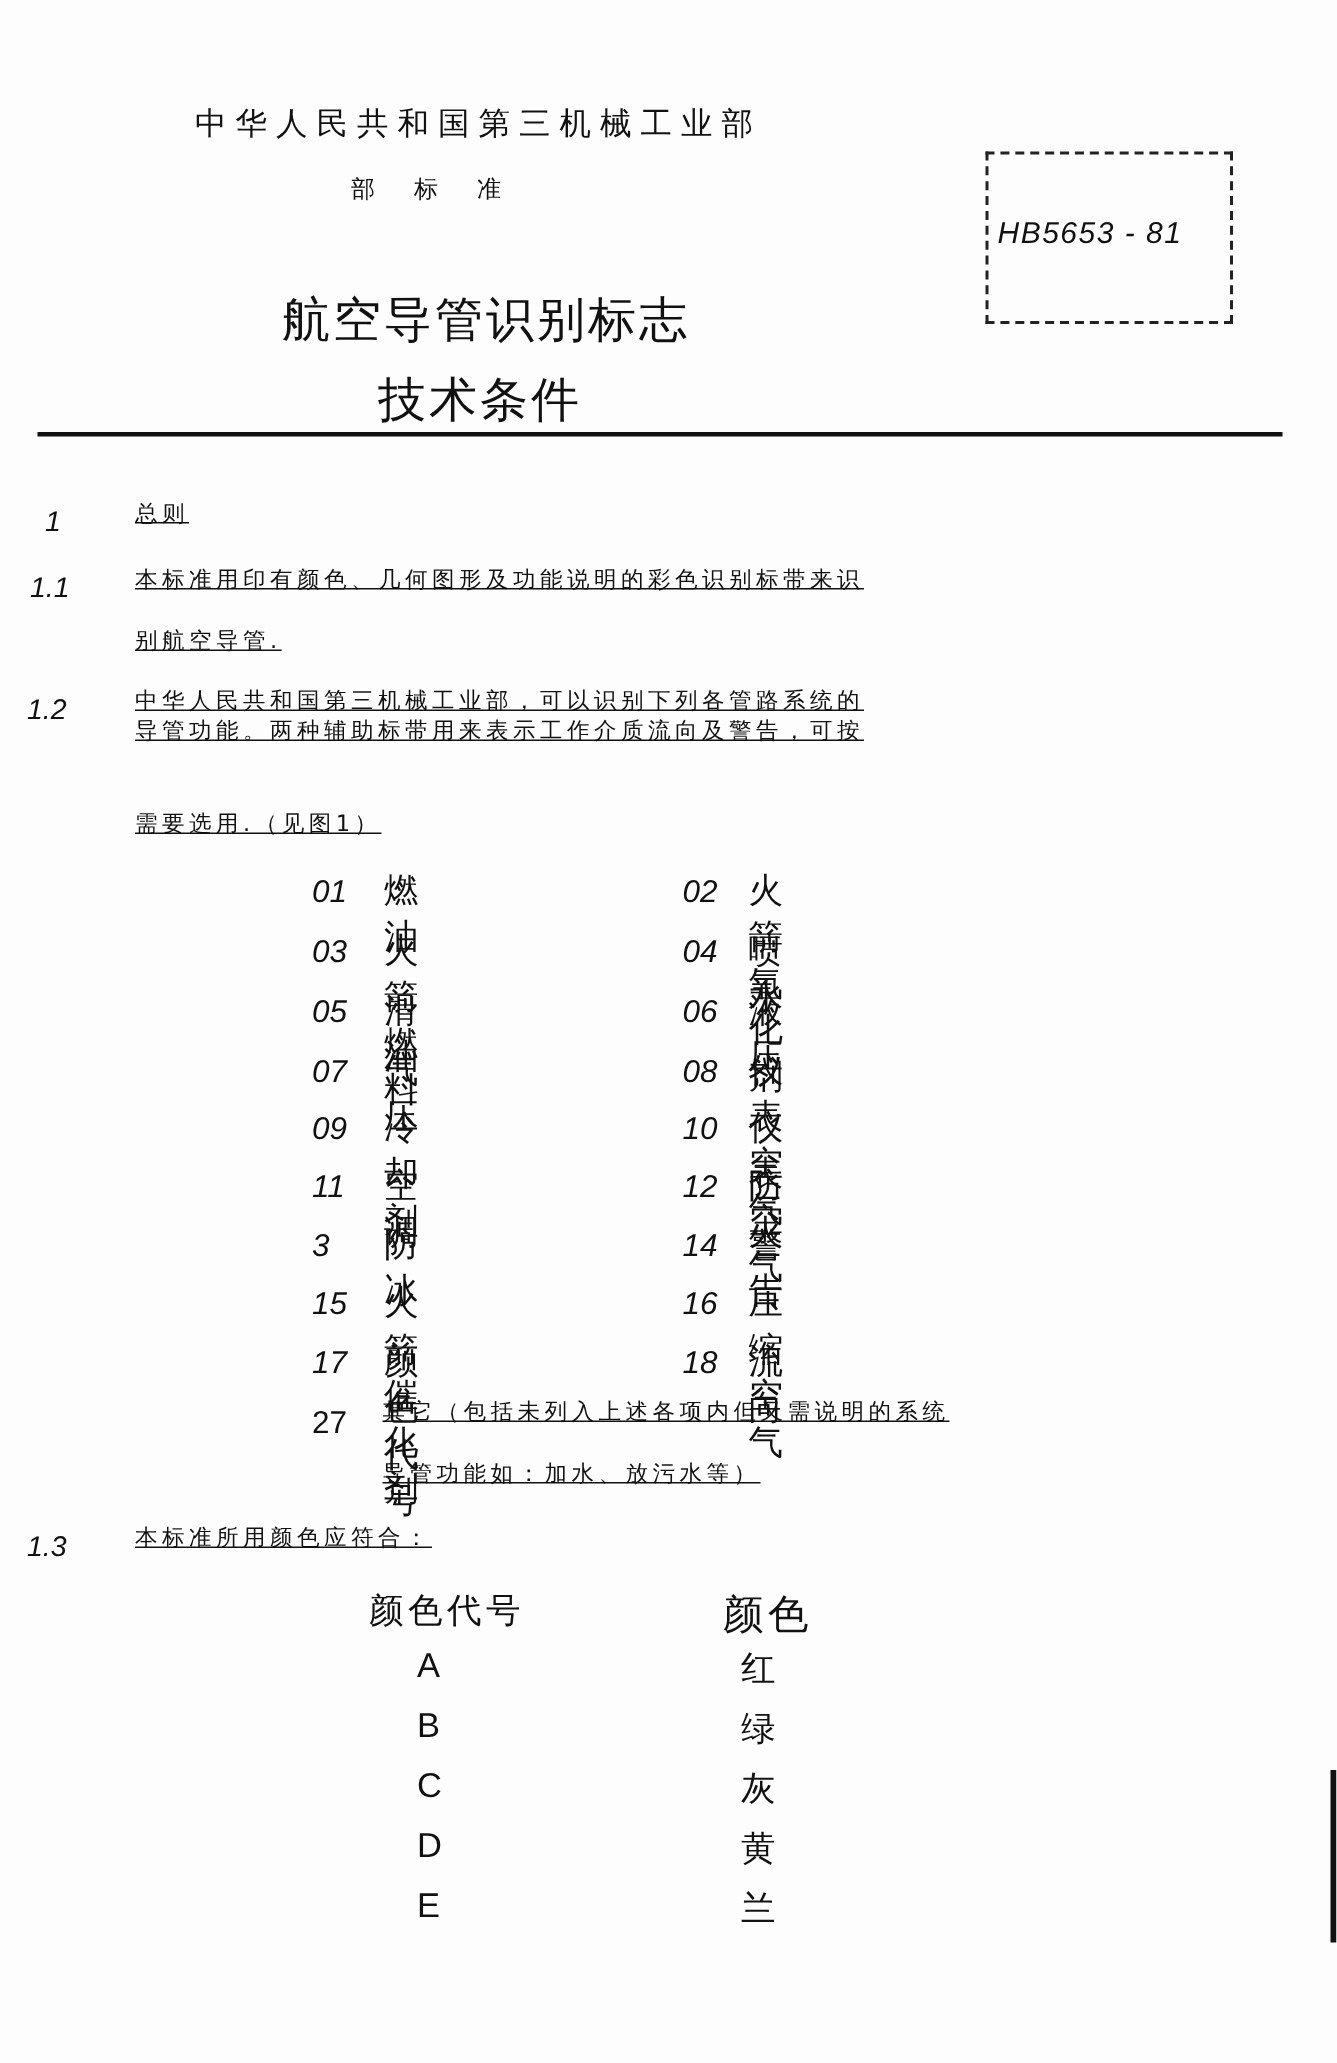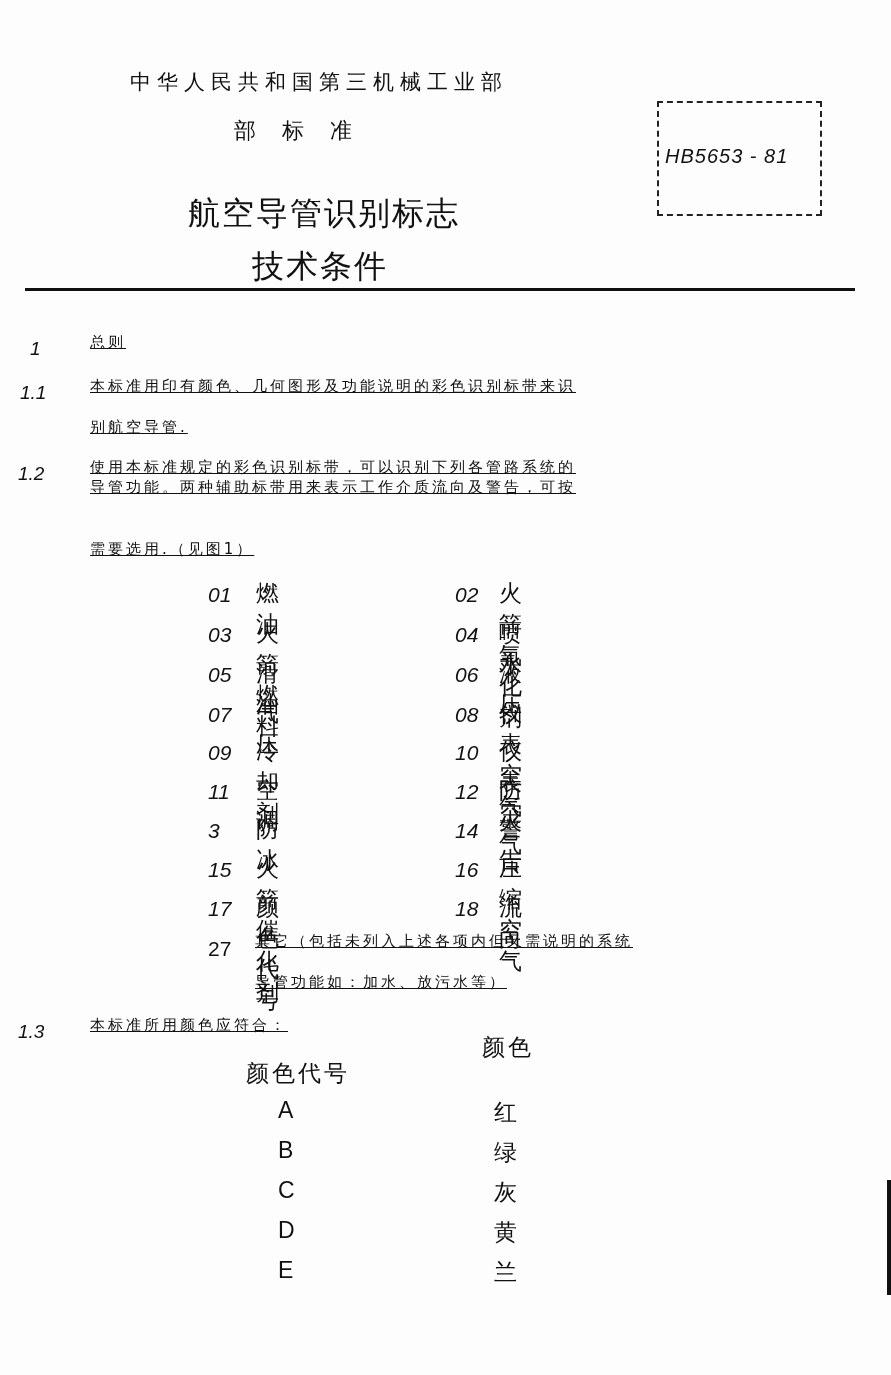--- a/index.html
+++ b/index.html
@@ -2,21 +2,21 @@
 <html><head>
 <meta charset="utf-8">
 <style>
   html, body { margin: 0; padding: 0; }
   body {
     width: 891px; height: 1375px; background: #fdfdfd; position: relative; overflow: hidden;
     font-family: "DejaVu Sans", sans-serif; color: #111;
   }
   .abs { position: absolute; white-space: nowrap; }
   .ministry { left: 130px; top: 68px; font-size: 21px; letter-spacing: 6px; }
-  .std-type { left: 234px; top: 116px; font-size: 22px; letter-spacing: 26px; }
+  .std-type { left: 234px; top: 116px; font-size: 16px; letter-spacing: 26px; }
   .code-box {
     left: 657px; top: 101px; width: 165px; height: 115px;
     border: 2px dashed #222; box-sizing: border-box;
   }
   .code-text {
     position: absolute; left: 6px; top: 42px; font-size: 20px; font-style: italic;
     font-family: "Liberation Sans", sans-serif; letter-spacing: 1px;
   }
   .title1 { left: 188px; top: 192px; font-size: 32px; letter-spacing: 2px; }
   .title2 { left: 252px; top: 245px; font-size: 32px; letter-spacing: 2px; }
@@ -39,21 +39,21 @@
   .fn-code { position: absolute; font-family: "Liberation Sans", sans-serif; font-style: italic; font-size: 21px; top: 5px; }
   .fn-label { position: absolute; font-size: 23px; letter-spacing: 3px; top: 0; }
 
   .other-code { left: 208px; top: 937px; font-family: "Liberation Sans", sans-serif; font-size: 21px; }
   .other-l1 { left: 255px; top: 932px; }
   .other-l2 { left: 255px; top: 973px; }
 
   .s13-num { left: 18px; top: 1021px; }
   .s13-text { left: 90px; top: 1016px; }
   .ct-h1 { left: 246px; top: 1058px; font-size: 23px; letter-spacing: 3px; font-family: Liberation Serif, serif; }
-  .ct-h2 { left: 482px; top: 1032px; font-size: 23px; letter-spacing: 3px; }
+  .ct-h2 { left: 482px; top: 1058px; font-size: 27px; letter-spacing: 3px; }
   .ct-code { position: absolute; left: 278px; font-family: "Liberation Sans", sans-serif; font-size: 23px; }
   .ct-color { position: absolute; left: 494px; font-size: 23px; }
 
   .edge-bar { left: 887px; top: 1180px; width: 4px; height: 115px; background: #111; }
 </style>
 </head>
 <body>
 
 <div class="abs ministry">中华人民共和国第三机械工业部</div>
 <div class="abs std-type">部标准</div>
@@ -65,21 +65,21 @@
 <div class="abs rule"></div>
 
 <span class="abs secnum s1-num">1</span>
 <span class="abs body-text s1-title">总则</span>
 
 <span class="abs secnum s11-num">1.1</span>
 <span class="abs body-text s11-l1">本标准用印有颜色、几何图形及功能说明的彩色识别标带来识</span>
 <span class="abs body-text s11-l2">别航空导管.</span>
 
 <span class="abs secnum s12-num">1.2</span>
-<span class="abs body-text s12-l1">使用本标准规定的彩色识别标带，可以识别下列各管路系统的</span>
+<span class="abs body-text s12-l1">中华人民共和国第三机械工业部，可以识别下列各管路系统的</span>
 <span class="abs body-text s12-l2">导管功能。两种辅助标带用来表示工作介质流向及警告，可按</span>
 <span class="abs body-text s12-l3">需要选用.（见图1）</span>
 
 <div>
   <div class="fn-row" style="left:208px; top:578px;">
     <span class="fn-code" style="left:0">01</span>
     <span class="fn-label" style="left:48px">燃油</span>
   </div>
   <div class="fn-row" style="left:455px; top:578px;">
     <span class="fn-code" style="left:0">02</span>

